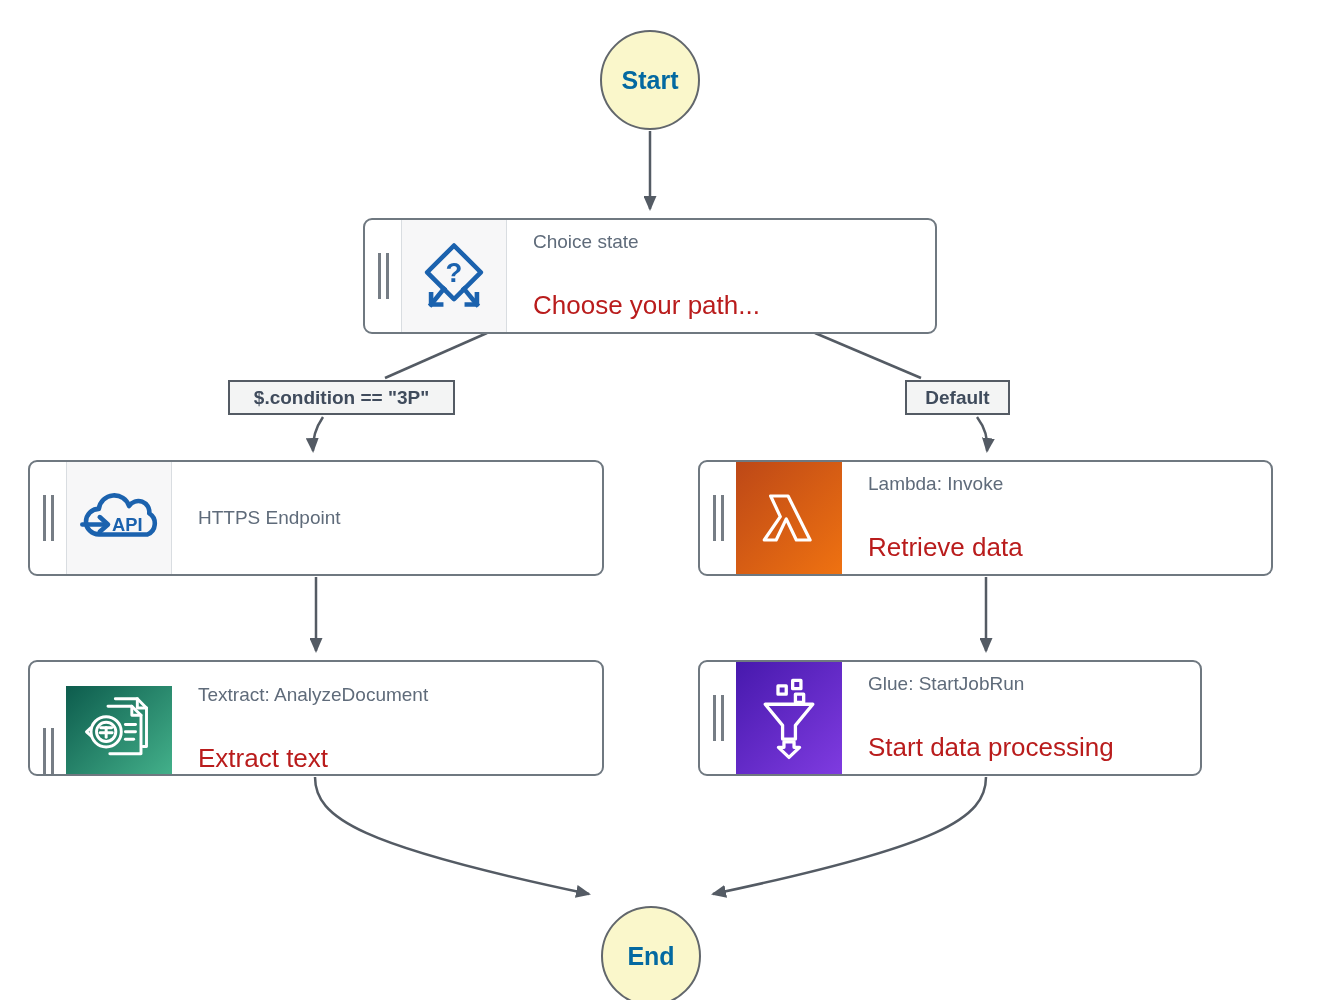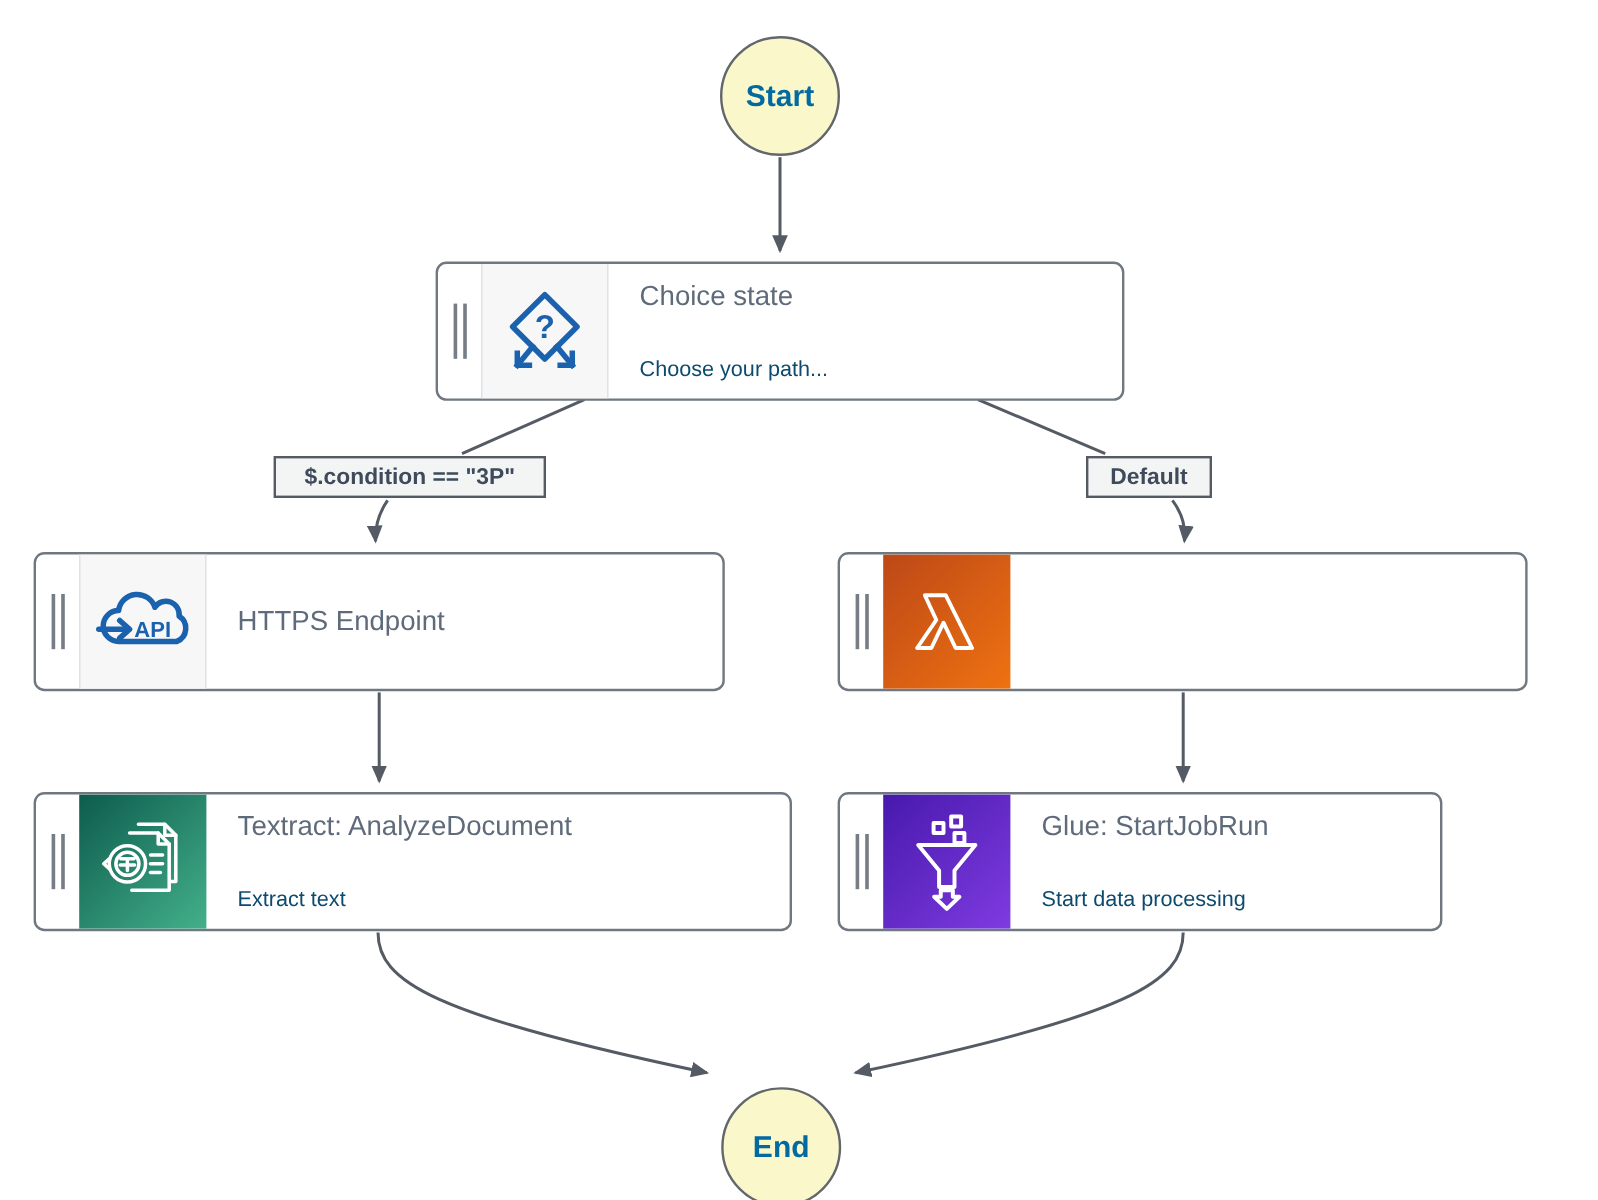--- a/index.html
+++ b/index.html
@@ -27,21 +27,21 @@
   .card {
     position: absolute; z-index: 3;
     height: 116px; background: #ffffff;
     border: 2px solid #6f7880; border-radius: 9px;
     display: flex; align-items: stretch;
     box-sizing: border-box; overflow: hidden;
   }
   #card-choice   { left: 363px; top: 218px; width: 574px; }
   #card-http     { left: 28px;  top: 460px; width: 576px; }
   #card-lambda   { left: 698px; top: 460px; width: 575px; }
-  #card-textract { left: 28px;  top: 660px; width: 632px; }
+  #card-textract { left: 28px;  top: 660px; width: 576px; align-items: flex-end; }
   #card-glue     { left: 698px; top: 660px; width: 504px; }
 
   .handle {
     width: 36px; flex: 0 0 36px;
     display: flex; align-items: center; justify-content: center; gap: 5px;
   }
   .handle .bar { width: 3px; height: 46px; background: #767d85; display: block; }
 
   .icon-box {
     width: 106px; flex: 0 0 106px;
@@ -54,22 +54,22 @@
   }
   .icon-box.lambda   { background: linear-gradient(135deg, #bd4817, #ef7211); }
   .icon-box.textract { background: linear-gradient(135deg, #0d5c4d, #43b08a); }
   .icon-box.glue     { background: linear-gradient(135deg, #4719ad, #7f3be0); }
   .icon-box svg { width: 88px; height: 88px; }
 
   .texts {
     flex: 1 1 auto; display: flex; flex-direction: column;
     justify-content: center; padding-left: 26px; gap: 4px;
   }
-  .type { font-size: 23px; color: #5f6b7a; line-height: 1.2; }
-  .name { font-size: 18px; color: #0c4a6e; line-height: 1.2; margin-top: 32px; }
+  .type { font-size: 19px; color: #5f6b7a; line-height: 1.2; }
+  .name { font-size: 26px; color: #b91c1c; line-height: 1.2; margin-top: 32px; }
 
   
   .edge-label {
     position: absolute; z-index: 4; height: 35px;
     background: #f3f4f4; border: 2px solid #545b64;
     display: flex; align-items: center; justify-content: center;
     padding: 0 12px; box-sizing: border-box;
     font-size: 19px; font-weight: 600; color: #3f4b5c;
     white-space: nowrap;
   }
@@ -158,20 +158,24 @@
   <div class="card" id="card-lambda">
     <div class="handle">
       <span class="bar"></span>
         <span class="bar"></span>
     </div>
     <div class="icon-box lambda">
       <svg viewBox="0 0 96 96">
         <path d="M28 24 L47 24 L71 72 L56 72 L45 49 L34 72 L21 72 L38.5 46.5 Z" fill="none" stroke="#ffffff" stroke-width="3.5" stroke-linejoin="round"></path>
       </svg>
     </div>
+    <div class="texts">
+      <div class="type">Lambda: Invoke</div>
+      <div class="name">Retrieve data</div>
+    </div>
   </div>
 
   <div class="card" id="card-textract">
     <div class="handle">
       <span class="bar"></span>
         <span class="bar"></span>
     </div>
     <div class="icon-box textract">
       <svg viewBox="0 0 96 96">
         <g fill="none" stroke="#ffffff" stroke-width="3.2" stroke-linejoin="round" stroke-linecap="round">

